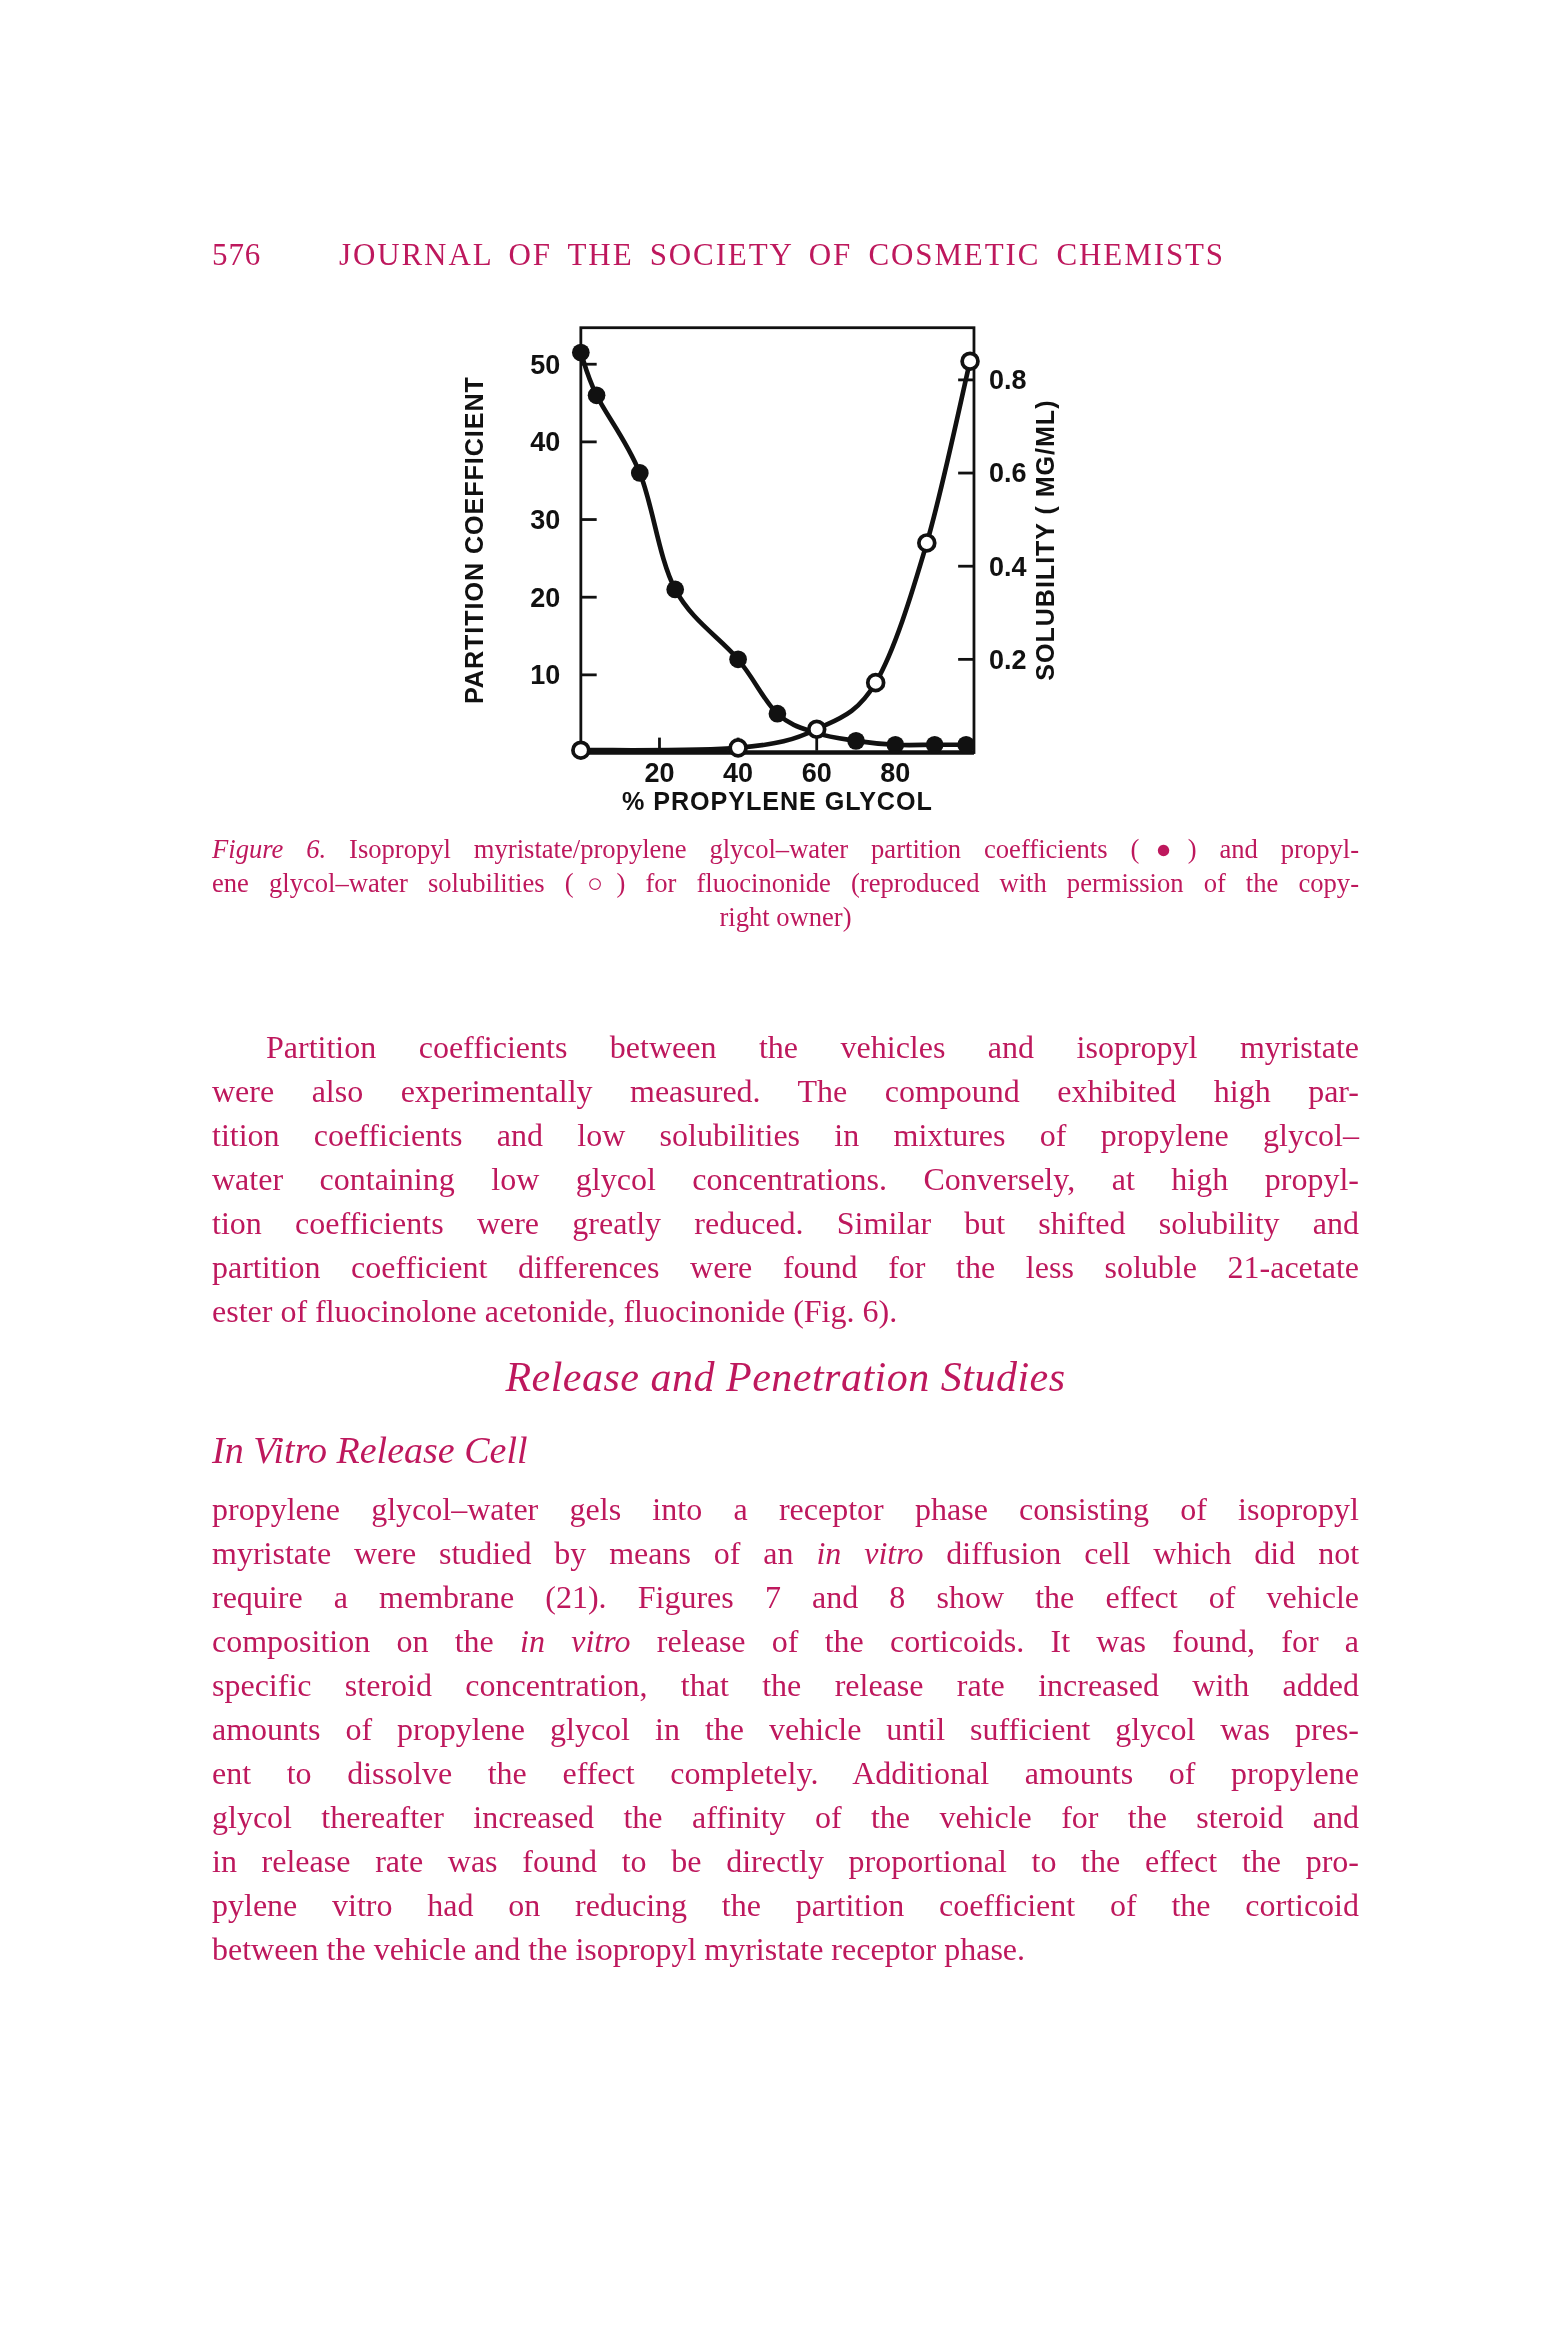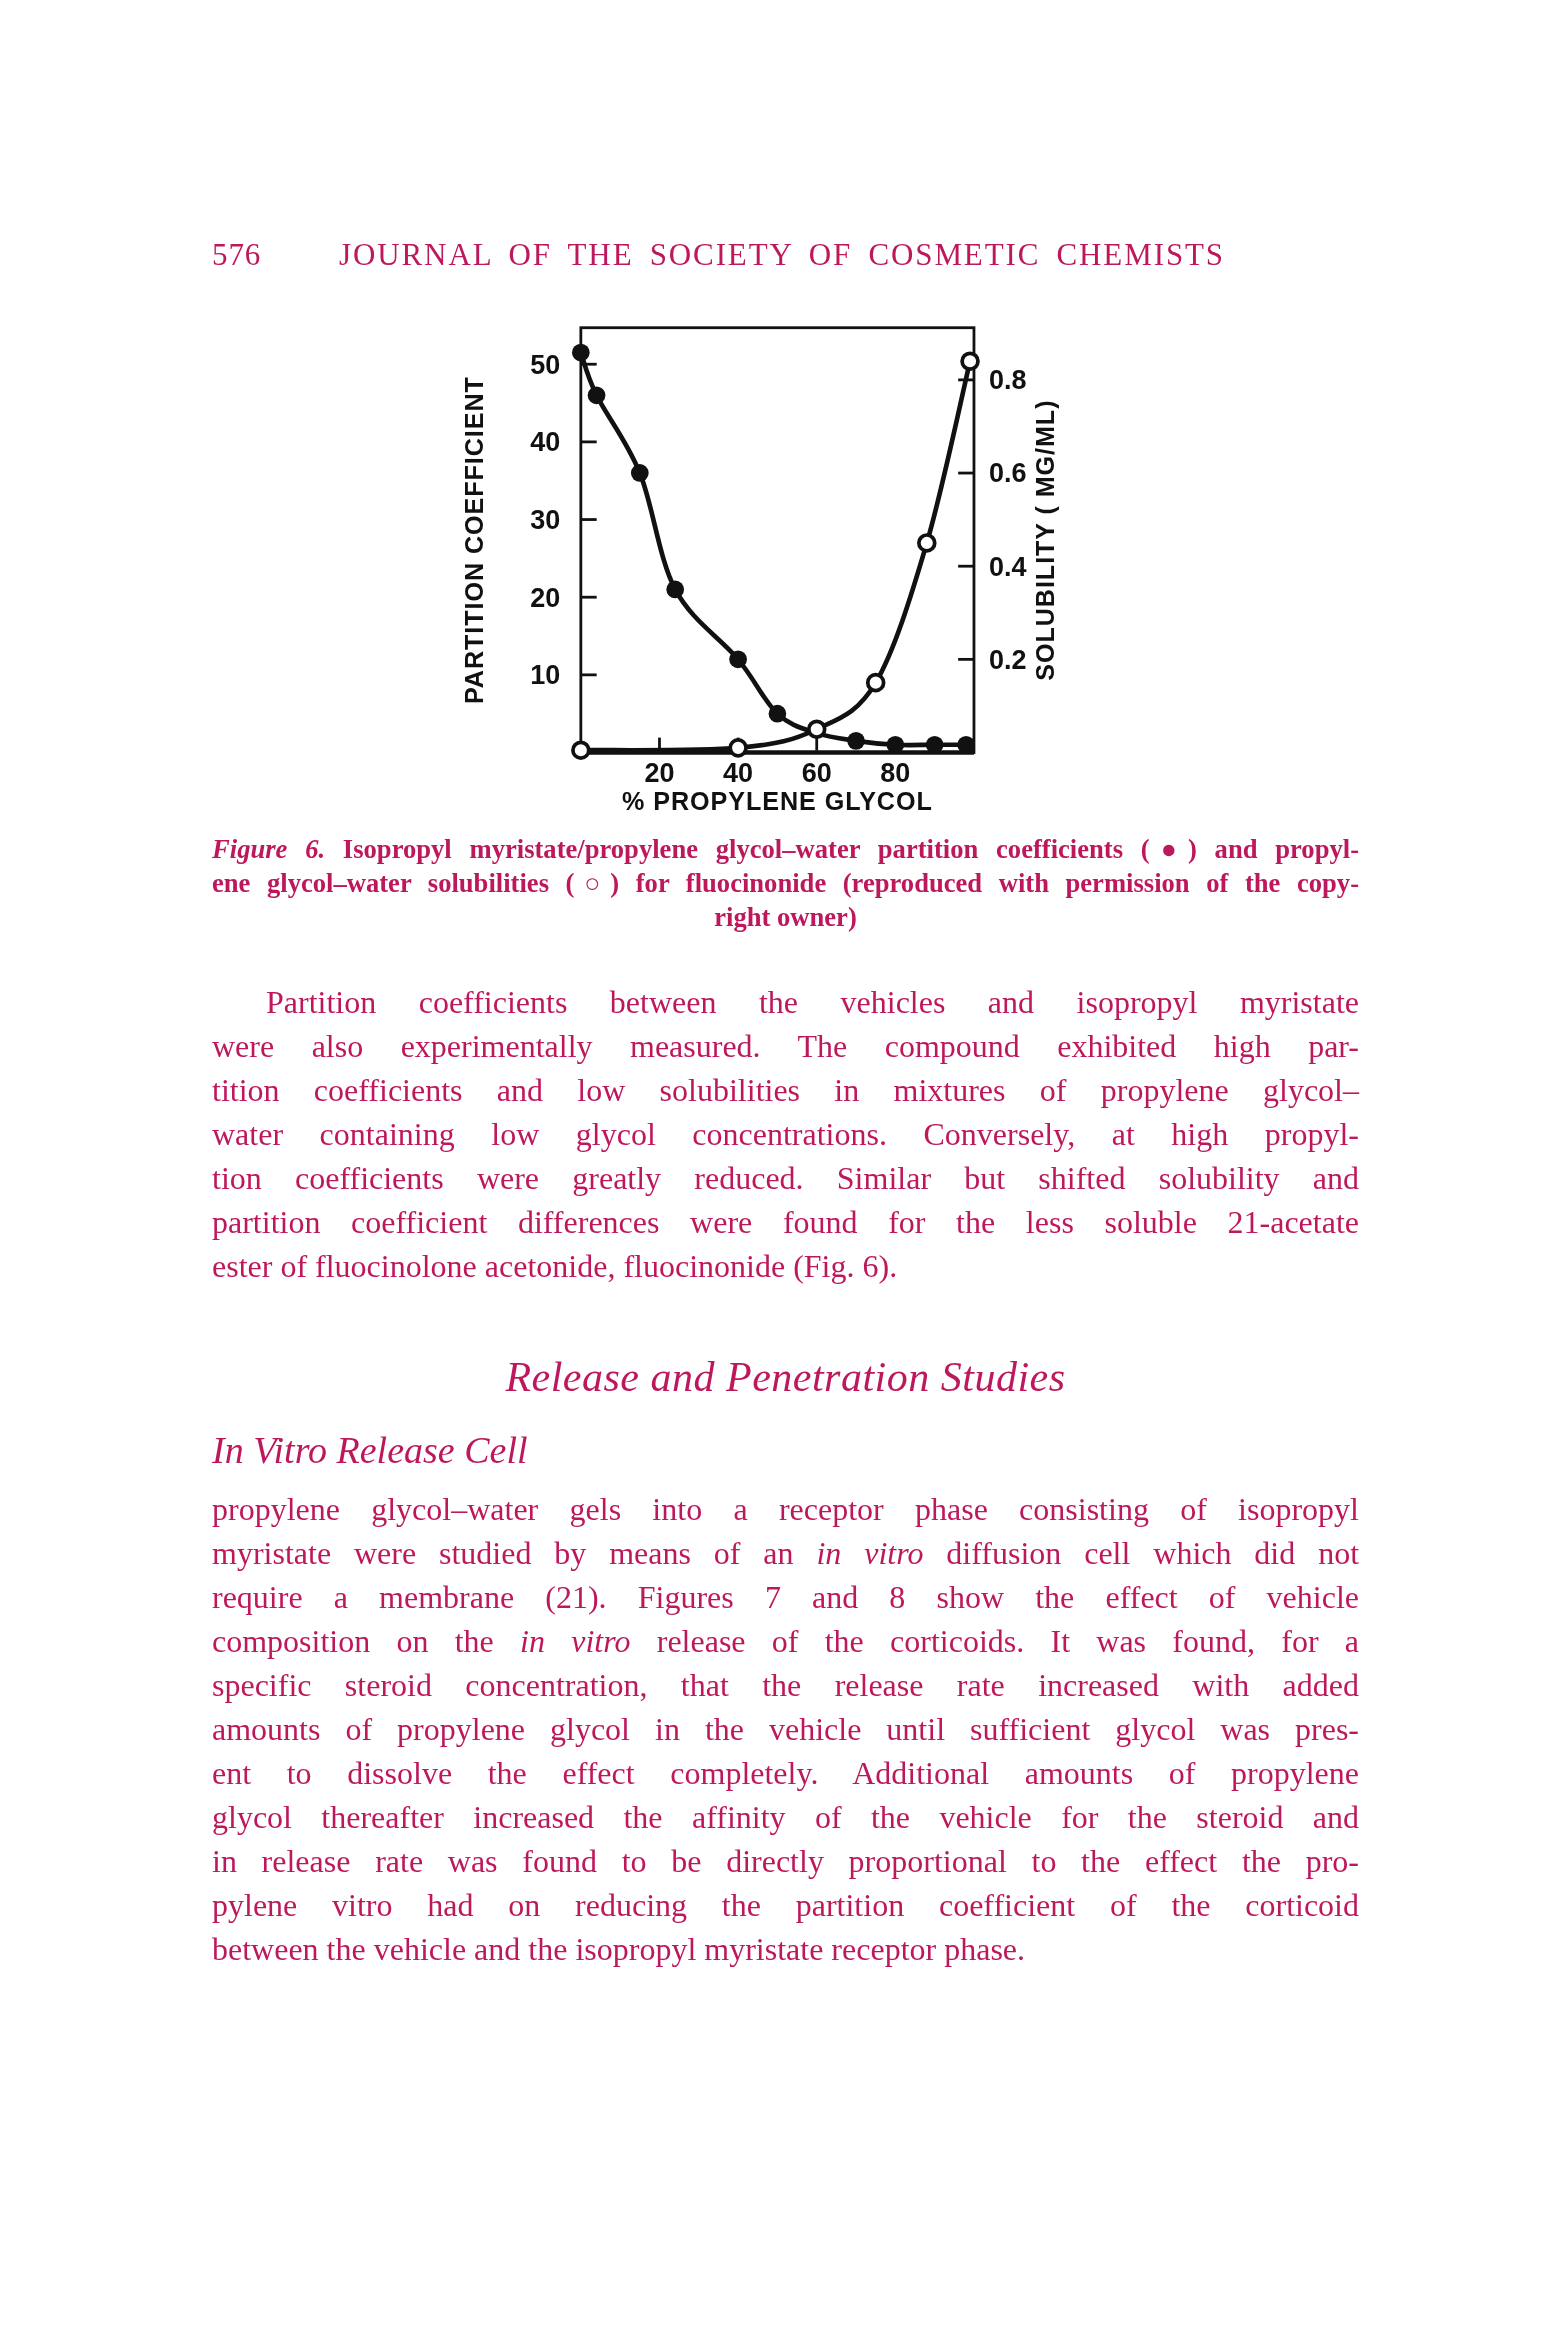--- a/index.html
+++ b/index.html
@@ -7,33 +7,33 @@
     position:relative;width:1564px;height:2329px;background:#ffffff;
     color:#be185d;font-family:"Liberation Serif",serif;overflow:hidden;
     margin:0 auto;
   }
   .runhead-num{position:absolute;left:212px;top:237px;font-size:31px;letter-spacing:0.9px;}
   .runhead-title{
     position:absolute;left:0;top:237px;width:100%;text-align:center;
     font-size:31px;letter-spacing:1.9px;word-spacing:6.5px;
   }
   .chart-wrap{position:absolute;left:429px;top:308px;width:708px;height:522px;}
-  .figcap{position:absolute;left:212px;top:832px;width:1147px;font-size:26.6px;line-height:34px;font-weight:bold;}
+  .figcap{position:absolute;left:212px;top:832px;width:1147px;font-size:26.6px;line-height:34px;}
   .para{position:absolute;left:212px;width:1147px;font-size:32px;line-height:44px;}
   #para1{top:980px;}
   #para2{top:1487px;}
   .sec-heading{
     position:absolute;left:212px;top:1353px;width:1147px;text-align:center;
     font-style:italic;font-size:42px;letter-spacing:0.5px;
   }
   .sub-heading{position:absolute;left:212px;top:1428px;font-style:italic;font-size:38px;}
   .tline{text-align:justify;text-align-last:justify;}
   .tline.left-last{text-align-last:left;}
   .tline.center-last{text-align:center;text-align-last:center;}
-  .tline.indent{text-indent:54px;}
+  .tline.indent{text-indent:54px;margin-top:45px;}
   .it{font-style:italic;}
 </style>
 </head>
 <body>
 
 <div class="page">
 
   <div class="runhead-num">576</div>
   <div class="runhead-title">JOURNAL OF THE SOCIETY OF COSMETIC CHEMISTS</div>
 

